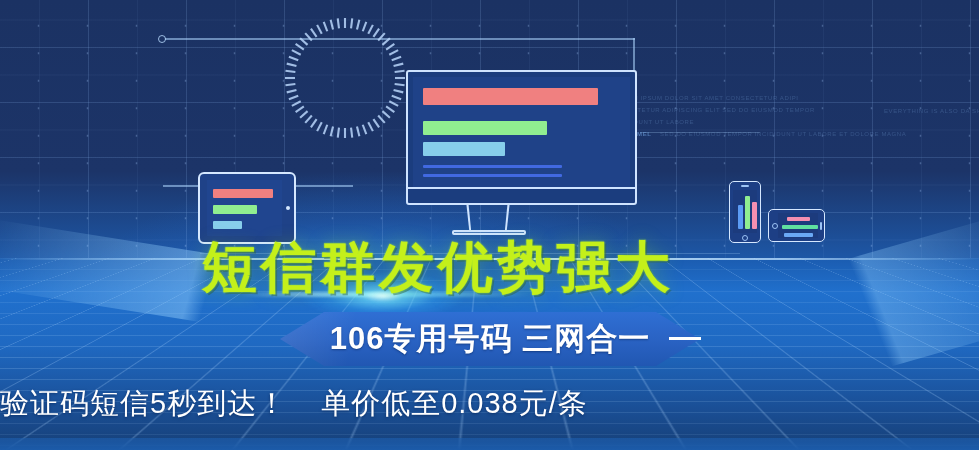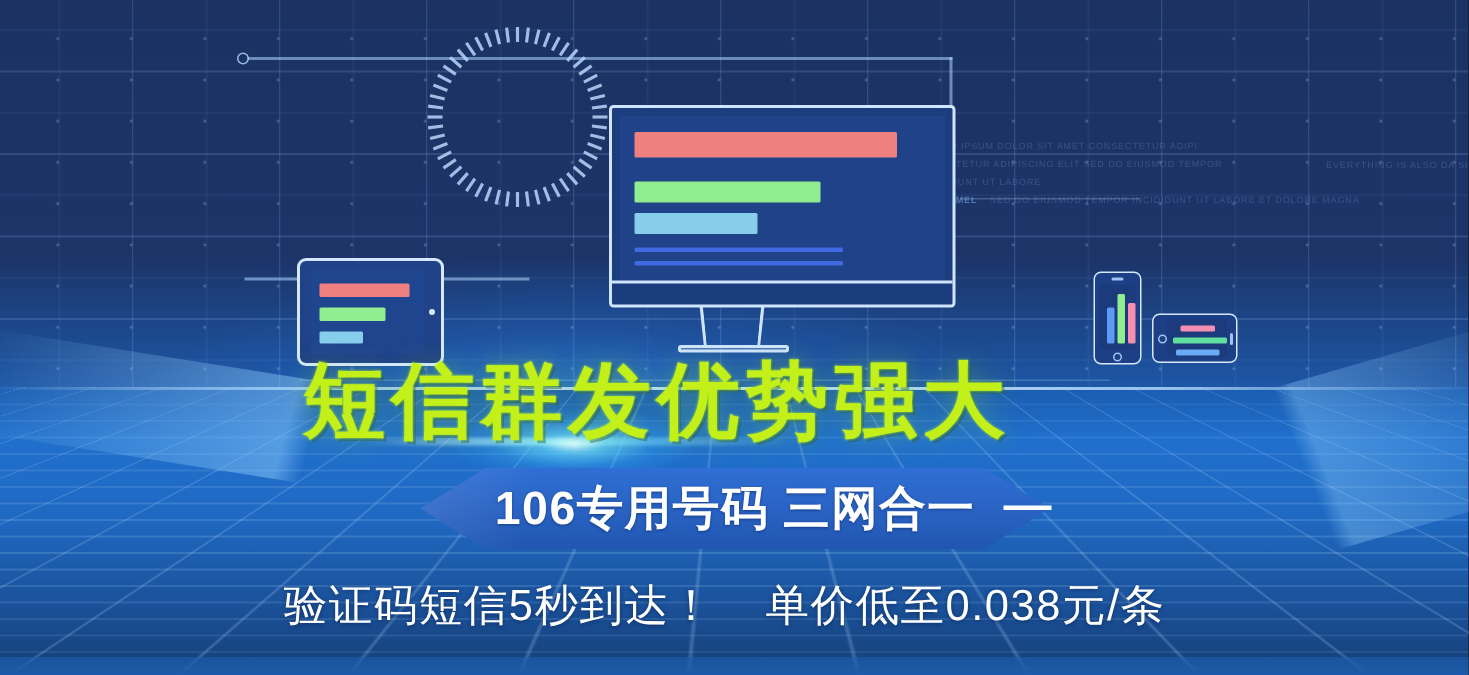--- a/index.html
+++ b/index.html
@@ -168,21 +168,21 @@
   .ribbon-text{
     font-size:31px;font-weight:bold;color:#ffffff;letter-spacing:1px;
     text-shadow:0 1px 2px rgba(0,30,80,0.5);
   }
   .ribbon-line{
     position:absolute;left:669px;top:337px;width:32px;height:3px;background:#ffffff;
   }
 
   
   .tagline{
-    position:absolute;left:0;top:384px;width:777px;text-align:right;
+    position:absolute;left:0;top:384px;width:777px;text-align:left;
     font-size:29px;color:#ffffff;letter-spacing:1px;
     text-shadow:0 1px 3px rgba(0,25,70,0.55);
   }
   .tagline .gap{display:inline-block;width:34px;}
 </style>
 </head>
 <body>
 
 <div id="banner">
 

